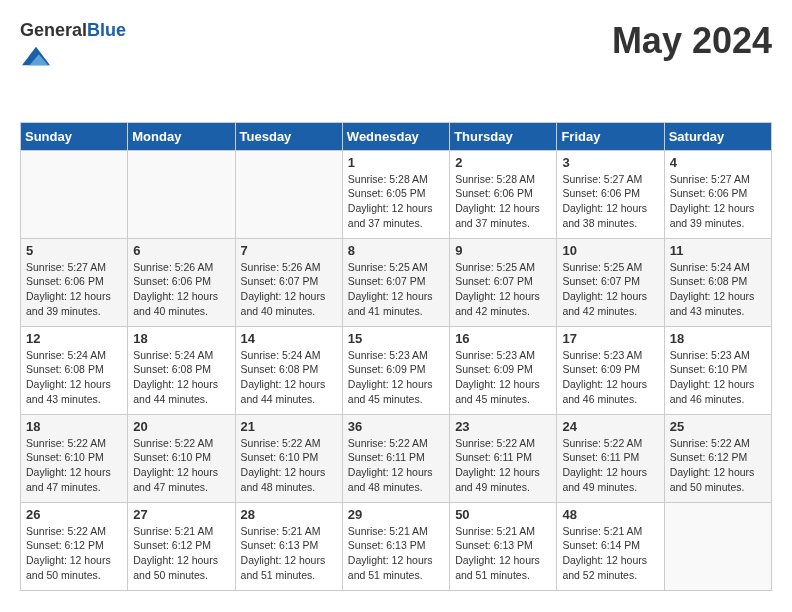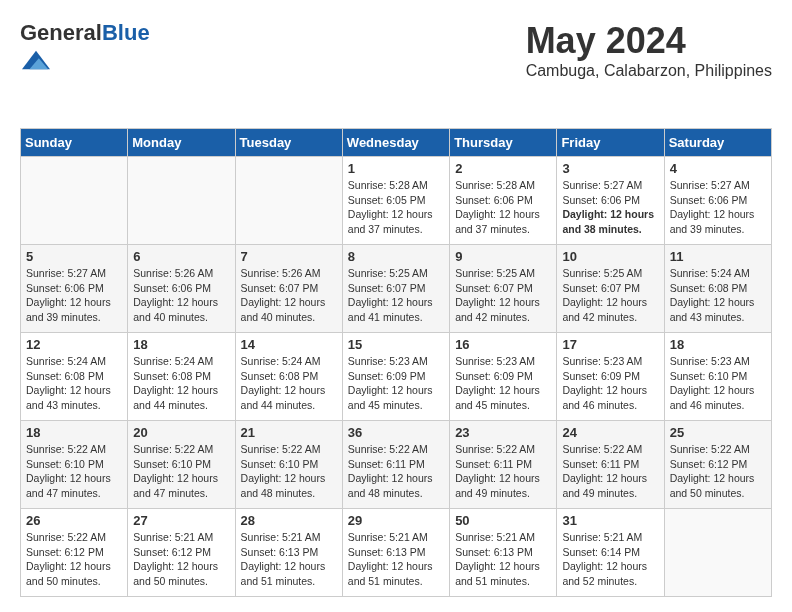--- a/index.html
+++ b/index.html
@@ -14,32 +14,33 @@
       display: flex;
       justify-content: space-between;
       align-items: flex-start;
       margin-bottom: 10px;
     }
     .logo {
       display: flex;
       align-items: center;
     }
     .logo-text {
-      font-size: 22px;
+      font-size: 18px;
       font-weight: bold;
       line-height: 1.2;
     }
     .logo-general { color: #333; }
     .logo-blue { color: #1a5fa8; }
     .logo-icon {
       width: 28px;
       height: 28px;
       margin-left: 2px;
     }
     .title-block {
+      text-align: right;
     }
     .month-title {
       font-size: 36px;
       font-weight: bold;
       color: #333;
     }
     .location {
       font-size: 16px;
       color: #333;
     }
@@ -89,21 +90,20 @@
         <span class="logo-general">General</span><span class="logo-blue">Blue</span>
       </div>
       <svg class="logo-icon" viewBox="0 0 30 20" xmlns="http://www.w3.org/2000/svg">
         <polygon points="0,20 15,0 30,20" fill="#1a5fa8"></polygon>
         <polygon points="8,20 18,8 28,20" fill="#5ba3d9"></polygon>
       </svg>
     </div>
   </div>
   <div class="title-block">
     <div class="month-title">May 2024</div>
-    <div class="location">Cambuga, Calabarzon, Philippines</div>
   </div>
 </div>
 
 <table>
   <thead>
     <tr>
     <th>Sunday</th>
         <th>Monday</th>
         <th>Tuesday</th>
         <th>Wednesday</th>
@@ -126,21 +126,21 @@
         <td>
           <span class="day-num">2</span>
           <div style="line-height: 1.4;">Sunrise: 5:28 AM</div>
           <div style="line-height: 1.4;">Sunset: 6:06 PM</div>
           <div style="line-height: 1.4;">Daylight: 12 hours and 37 minutes.</div>
         </td>
         <td>
           <span class="day-num">3</span>
           <div style="line-height: 1.4;">Sunrise: 5:27 AM</div>
           <div style="line-height: 1.4;">Sunset: 6:06 PM</div>
-          <div style="line-height: 1.4; font-weight: bold;">Daylight: 12 hours and 38 minutes.</div>
+          <div style="line-height: 1.4;">Daylight: 12 hours and 38 minutes.</div>
         </td>
         <td>
           <span class="day-num">4</span>
           <div style="line-height: 1.4;">Sunrise: 5:27 AM</div>
           <div style="line-height: 1.4;">Sunset: 6:06 PM</div>
           <div style="line-height: 1.4;">Daylight: 12 hours and 39 minutes.</div>
         </td>
       </tr>
       <tr>
         <td>
@@ -299,21 +299,21 @@
           <div style="line-height: 1.4;">Sunset: 6:13 PM</div>
           <div style="line-height: 1.4;">Daylight: 12 hours and 51 minutes.</div>
         </td>
         <td>
           <span class="day-num">50</span>
           <div style="line-height: 1.4;">Sunrise: 5:21 AM</div>
           <div style="line-height: 1.4;">Sunset: 6:13 PM</div>
           <div style="line-height: 1.4;">Daylight: 12 hours and 51 minutes.</div>
         </td>
         <td>
-          <span class="day-num">31</span>
+          <span class="day-num">48</span>
           <div style="line-height: 1.4;">Sunrise: 5:21 AM</div>
           <div style="line-height: 1.4;">Sunset: 6:14 PM</div>
           <div style="line-height: 1.4;">Daylight: 12 hours and 52 minutes.</div>
         </td>
         <td class="empty-cell"></td>
       </tr>
     </tbody>
 </table>
 
 </body></html>

